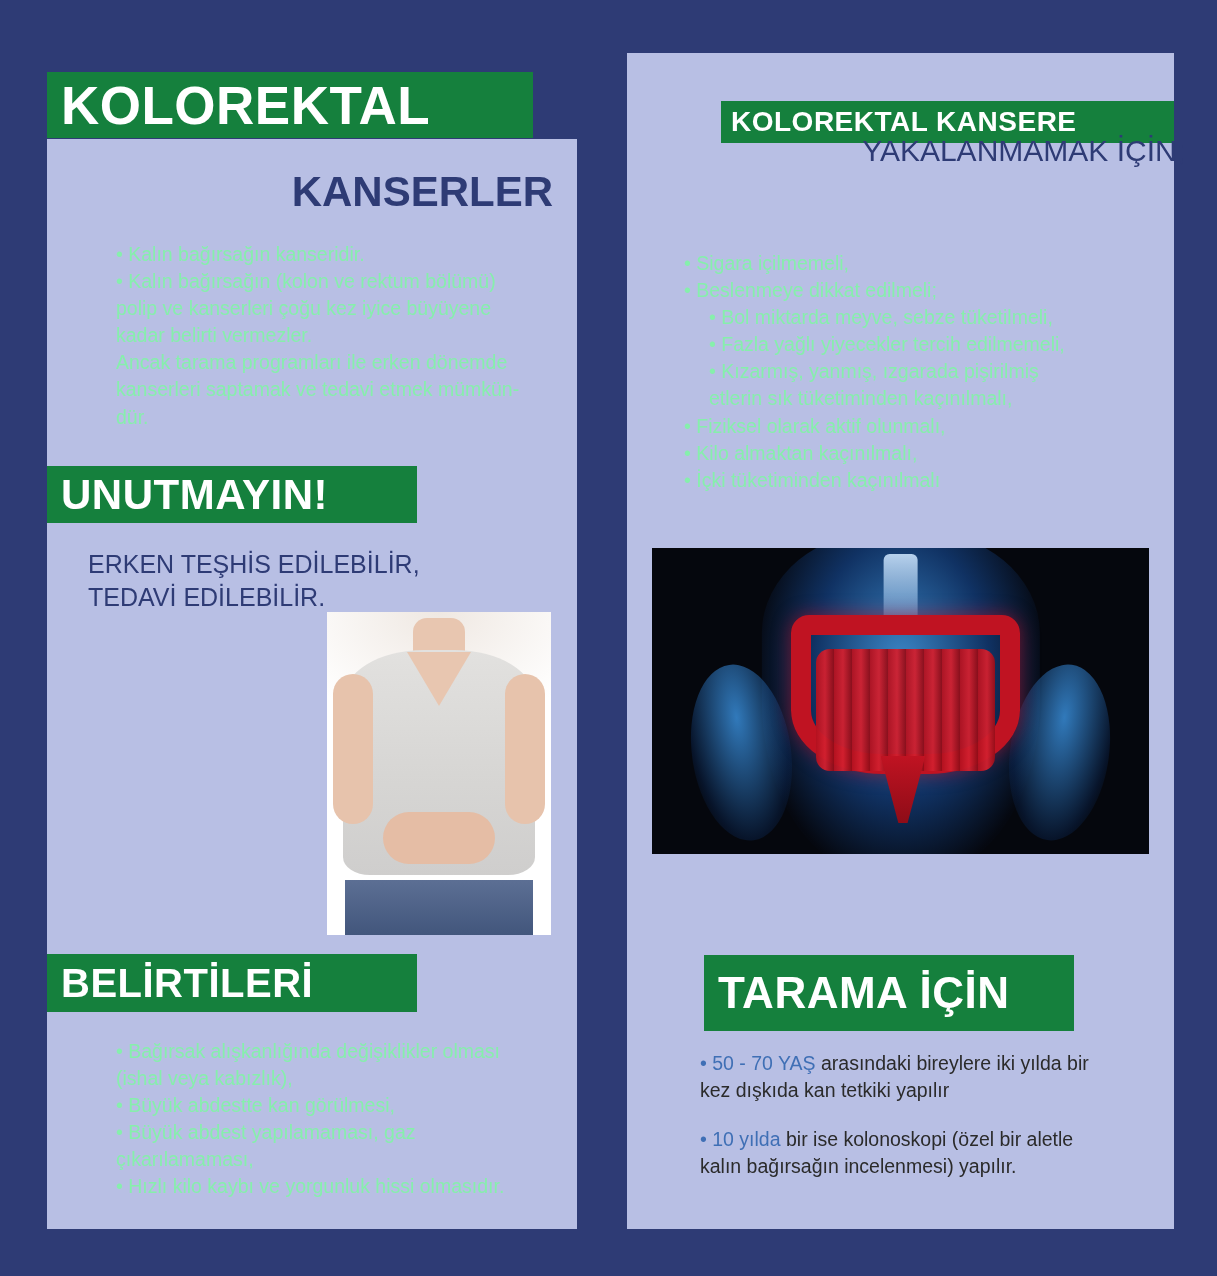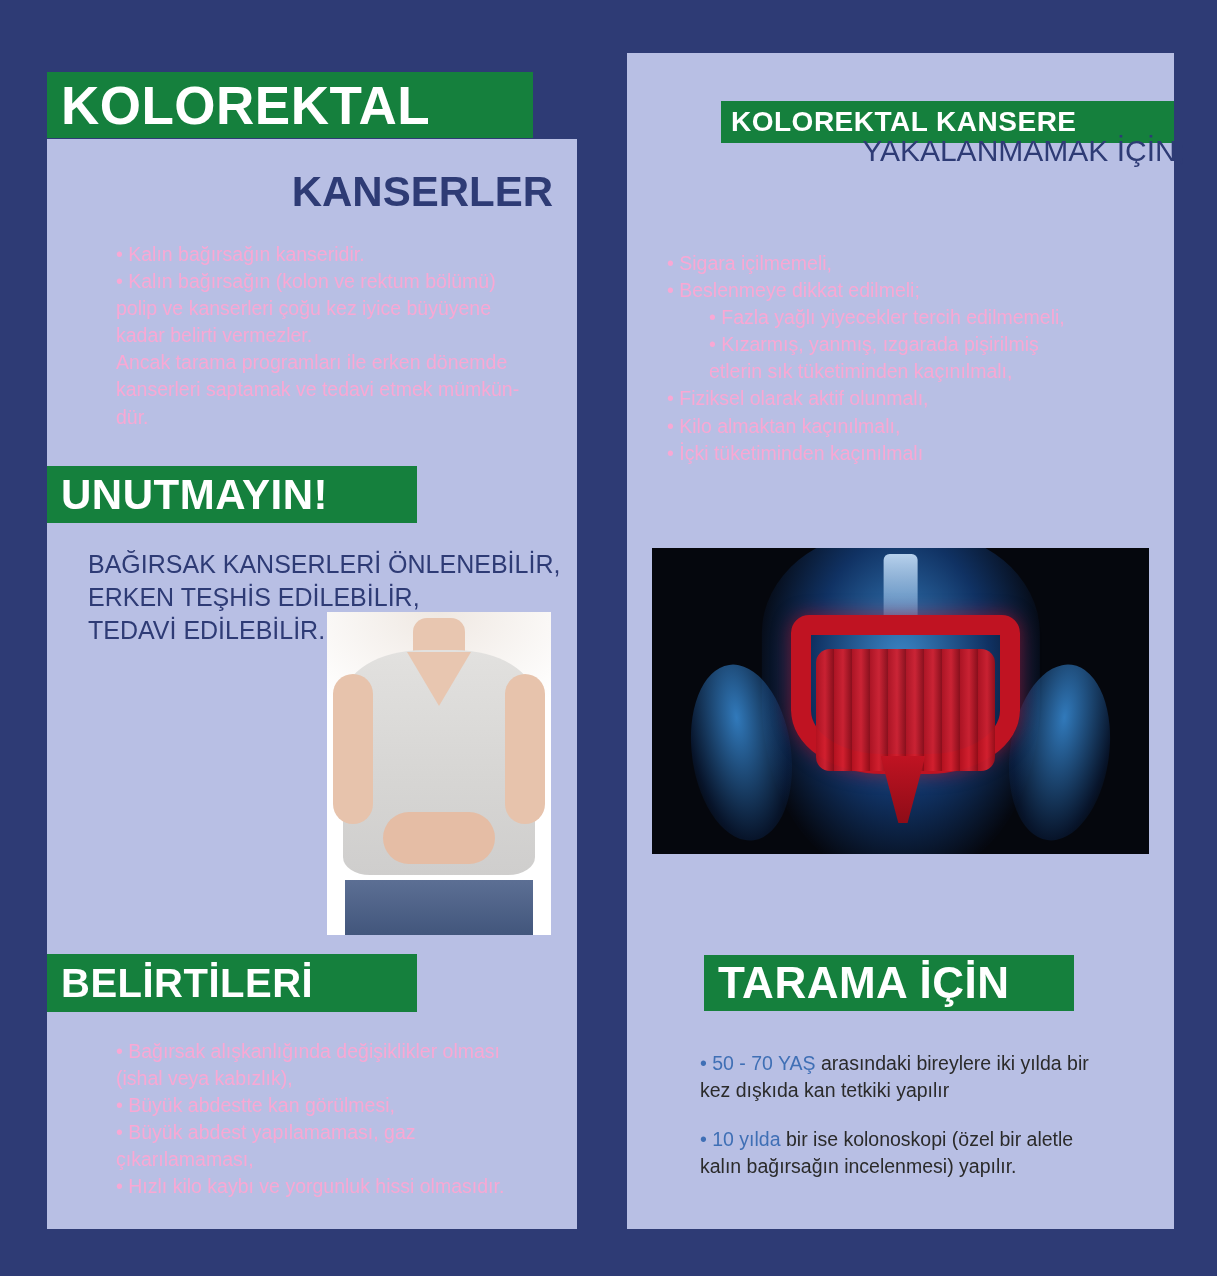--- a/index.html
+++ b/index.html
@@ -113,30 +113,30 @@
     text-align: right;
     padding-right: 12px;
     box-sizing: border-box;
     line-height: 1.23;
   }
 
   .bar-tarama {
     left: 704px;
     top: 955px;
     width: 370px;
-    height: 56px;
+    height: 76px;
     font-size: 44px;
     padding-left: 14px;
     box-sizing: border-box;
   }
 
   
   .body-text {
     position: absolute;
-    color: #f9a8d4;
+    color: #86efac;
     font-size: 19.5px;
     line-height: 1.39;
   }
   .body-text .ln { display: block; white-space: pre; }
 
   .text-intro {
     left: 116px;
     top: 241px;
     width: 470px;
   }
@@ -322,21 +322,21 @@
     position: absolute;
     left: 46%;
     top: 68%;
     width: 9%;
     height: 22%;
     background: linear-gradient(180deg, #c01322, #8e0c17);
     clip-path: polygon(0 0, 100% 0, 60% 100%, 40% 100%);
   }
 
   
-  .indent1 { display: block; white-space: pre; }
+  .indent1 { display: block; white-space: pre; margin-left: 17px; }
   .indent2 { display: block; white-space: pre; padding-left: 42px; }
 </style>
 </head>
 <body>
 
 <div class="page">
 
   <div class="panel panel-left"></div>
 
   <div class="bar bar-kolorektal">KOLOREKTAL</div>
@@ -348,21 +348,20 @@
     <span class="ln">polip ve kanserleri çoğu kez iyice büyüyene</span>
     <span class="ln">kadar belirti vermezler.</span>
     <span class="ln">Ancak tarama programları ile erken dönemde</span>
     <span class="ln">kanserleri saptamak ve tedavi etmek mümkün-</span>
     <span class="ln">dür.</span>
   </div>
 
   <div class="bar bar-unutmayin">UNUTMAYIN!</div>
 
   <div class="text-unutmayin">
-    <span class="ln">BAĞIRSAK KANSERLERİ ÖNLENEBİLİR,</span>
     <span class="ln">ERKEN TEŞHİS EDİLEBİLİR,</span>
     <span class="ln">TEDAVİ EDİLEBİLİR.</span>
   </div>
 
   <div class="img-woman">
     <div class="woman-bg"></div>
     <div class="woman-neck"></div>
     <div class="woman-shirt"></div>
     <div class="woman-vneck"></div>
     <div class="woman-armL"></div>
@@ -387,20 +386,21 @@
   <div class="bar bar-kanserekolorektal">KOLOREKTAL KANSERE</div>
 
   <div class="heading-yakalanmamak">
     <span class="ln">YAKALANMAMAK</span>
     <span class="ln">İÇİN;</span>
   </div>
 
   <div class="body-text text-prevent">
     <span class="indent1">• Sigara içilmemeli,</span>
     <span class="indent1">• Beslenmeye dikkat edilmeli;</span>
+    <span class="indent2">• Bol miktarda meyve, sebze tüketilmeli,</span>
     <span class="indent2">• Fazla yağlı yiyecekler tercih edilmemeli,</span>
     <span class="indent2">• Kızarmış, yanmış, ızgarada pişirilmiş</span>
     <span class="indent2">etlerin sık tüketiminden kaçınılmalı,</span>
     <span class="indent1">• Fiziksel olarak aktif olunmalı,</span>
     <span class="indent1">• Kilo almaktan kaçınılmalı,</span>
     <span class="indent1">• İçki tüketiminden kaçınılmalı</span>
   </div>
 
   <div class="img-colon">
     <div class="colon-body"></div>

